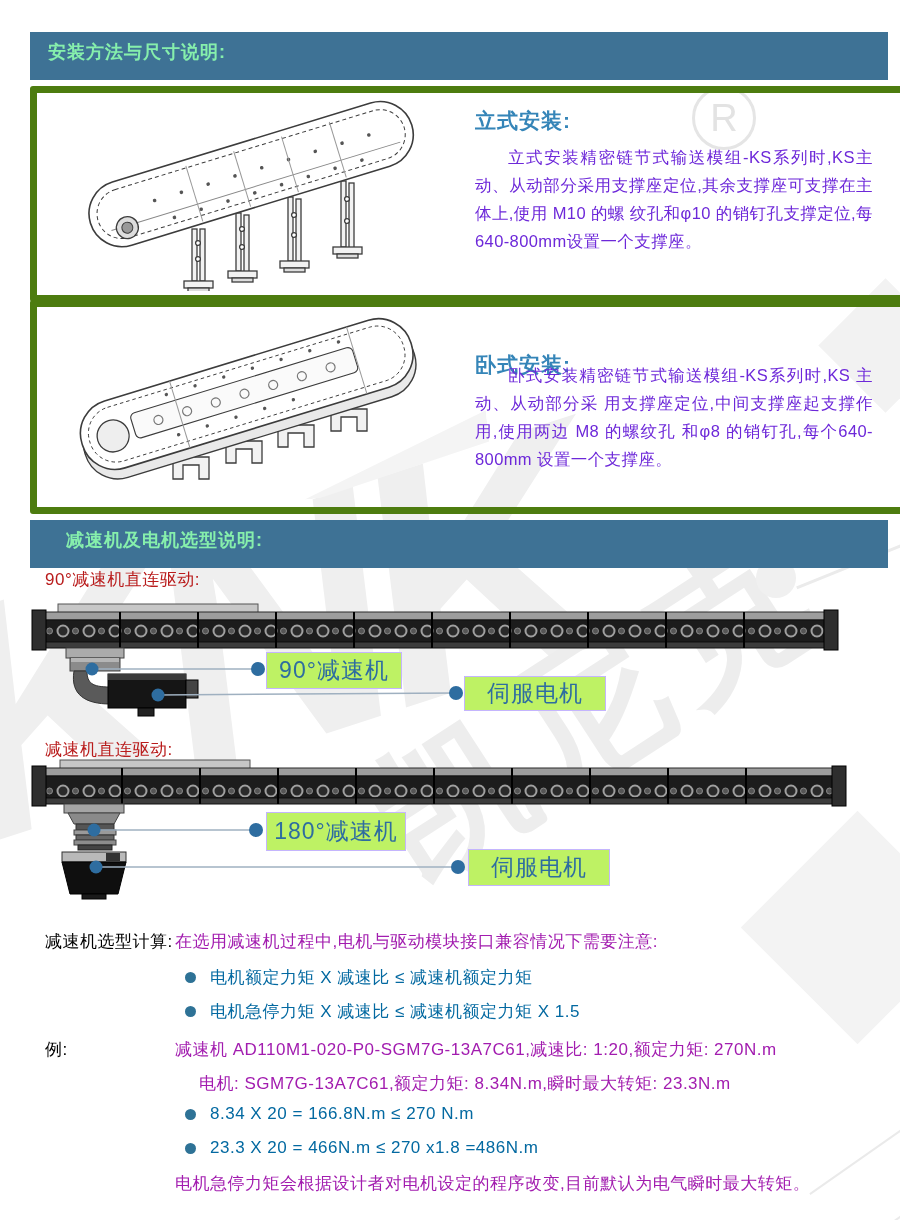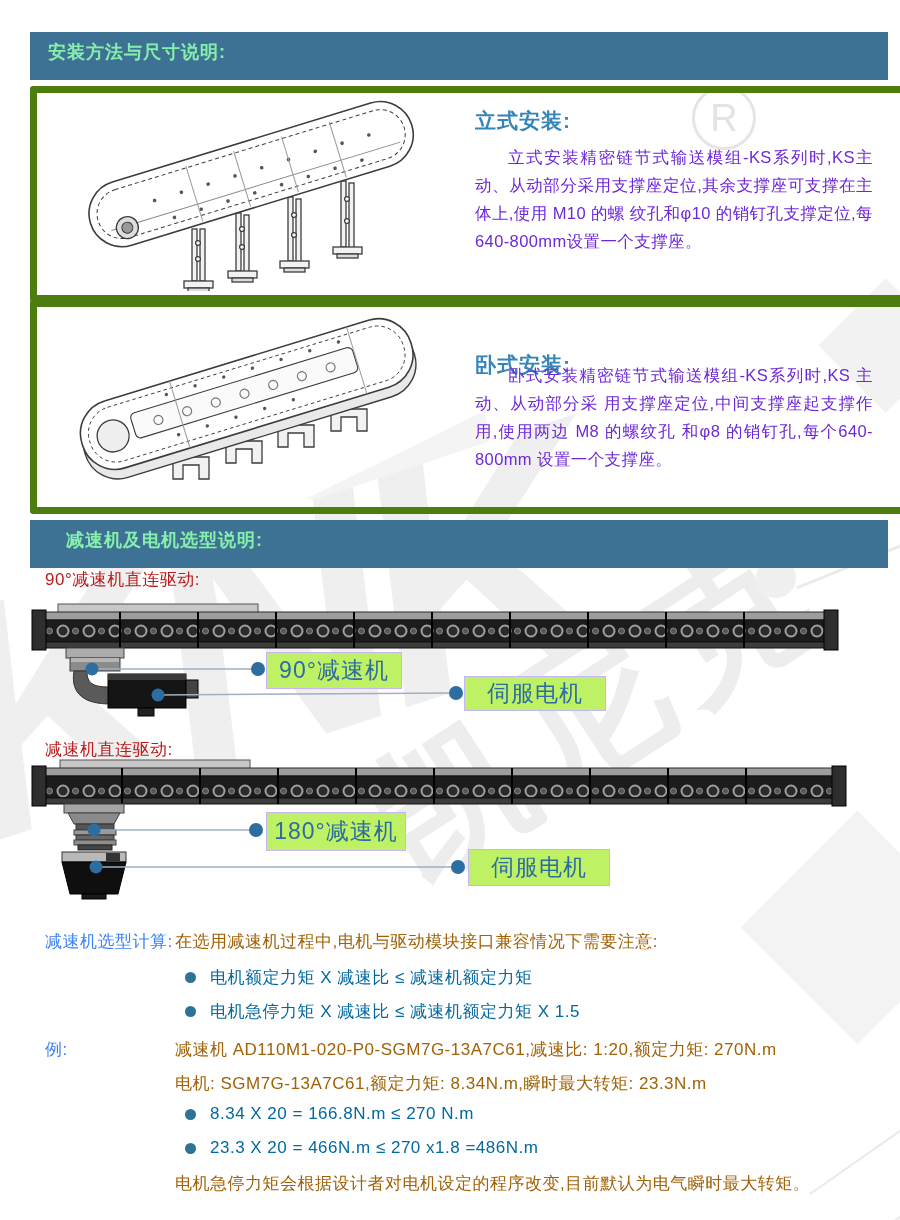--- a/index.html
+++ b/index.html
@@ -33,22 +33,22 @@
   .panel-text{position:absolute;left:438px;width:398px;font-size:16.5px;line-height:28px;
               color:#6d28d9;text-align:justify;text-indent:2em;letter-spacing:0.4px;}
   
   .caption{position:absolute;left:45px;font-size:17px;color:#b91c1c;z-index:2;letter-spacing:0.5px;}
   .tagbox{position:absolute;background:#bef264;border:1px solid #c4b5fd;display:flex;align-items:center;
           justify-content:center;color:#2e6da0;font-size:23px;letter-spacing:1px;z-index:3;
           font-weight:500;}
   .conveyor{position:absolute;z-index:2;}
   .drawing{position:absolute;z-index:2;}
   
-  .inline-label{position:absolute;left:45px;font-size:17px;color:#3b82f6;z-index:2;letter-spacing:0.5px;}
-  .inline-text{position:absolute;left:175px;font-size:17px;color:#a16207;z-index:2;letter-spacing:0.5px;}
+  .inline-label{position:absolute;left:45px;font-size:17px;color:#000000;z-index:2;letter-spacing:0.5px;}
+  .inline-text{position:absolute;left:175px;font-size:17px;color:#a21caf;z-index:2;letter-spacing:0.5px;}
   .bullet-row{position:absolute;left:185px;display:flex;align-items:center;z-index:2;}
   .bullet-dot{width:11px;height:11px;border-radius:50%;background:#2e7296;margin-right:14px;flex:none;}
   .bullet-txt{font-size:17px;color:#0369a1;letter-spacing:0.5px;}
 </style>
 </head>
 <body>
 
 <div id="page">
 
   <div class="wm wm-knk">KNK</div>
@@ -314,21 +314,21 @@
     <span class="bullet-dot"></span>
     <span class="bullet-txt">电机额定力矩 X 减速比 ≤ 减速机额定力矩</span>
   </div>
   <div class="bullet-row" style="top:1000px;">
     <span class="bullet-dot"></span>
     <span class="bullet-txt">电机急停力矩 X 减速比 ≤ 减速机额定力矩 X 1.5</span>
   </div>
 
   <div class="inline-label" style="top:1038px;">例:</div>
   <div class="inline-text" style="top:1038px;">减速机 AD110M1-020-P0-SGM7G-13A7C61,减速比: 1:20,额定力矩: 270N.m</div>
-  <div class="inline-text" style="top:1072px;">电机: SGM7G-13A7C61,额定力矩: 8.34N.m,瞬时最大转矩: 23.3N.m</div>
+  <div class="inline-text" style="top:1072px;margin-left:24px;">电机: SGM7G-13A7C61,额定力矩: 8.34N.m,瞬时最大转矩: 23.3N.m</div>
 
   <div class="bullet-row" style="top:1104px;">
     <span class="bullet-dot"></span>
     <span class="bullet-txt">8.34 X 20 = 166.8N.m ≤ 270 N.m</span>
   </div>
   <div class="bullet-row" style="top:1138px;">
     <span class="bullet-dot"></span>
     <span class="bullet-txt">23.3 X 20 = 466N.m ≤ 270 x1.8 =486N.m</span>
   </div>
 

